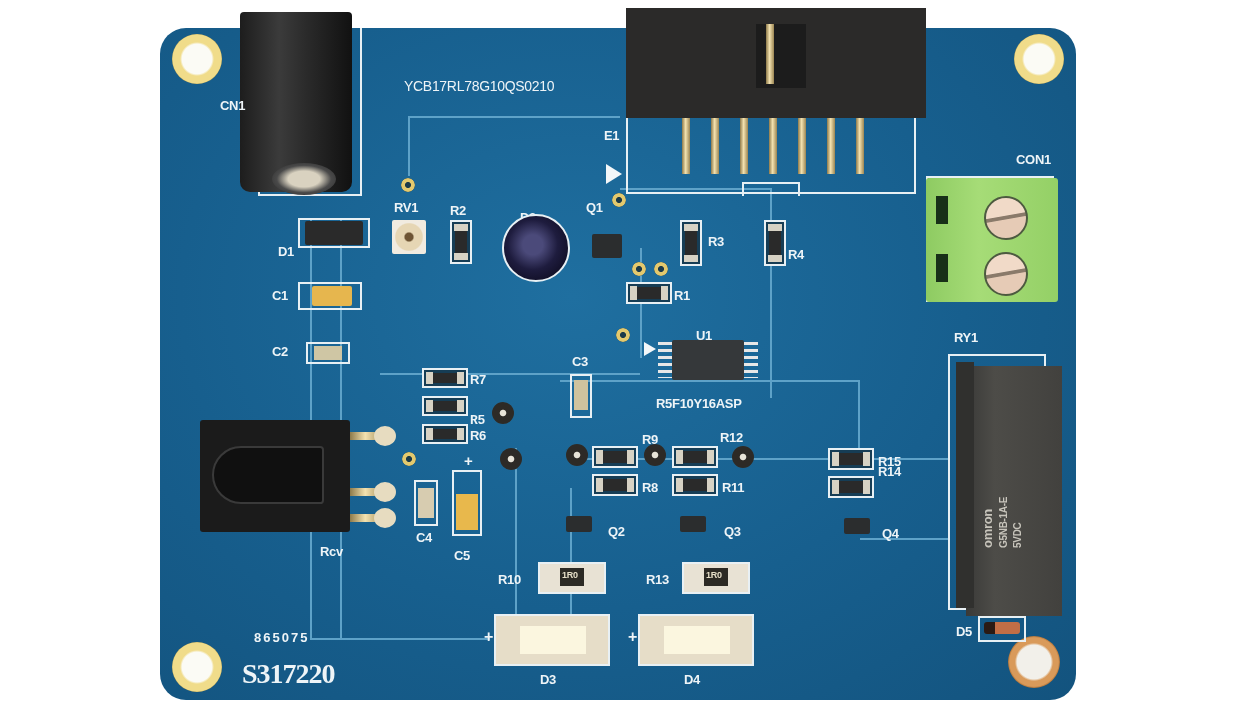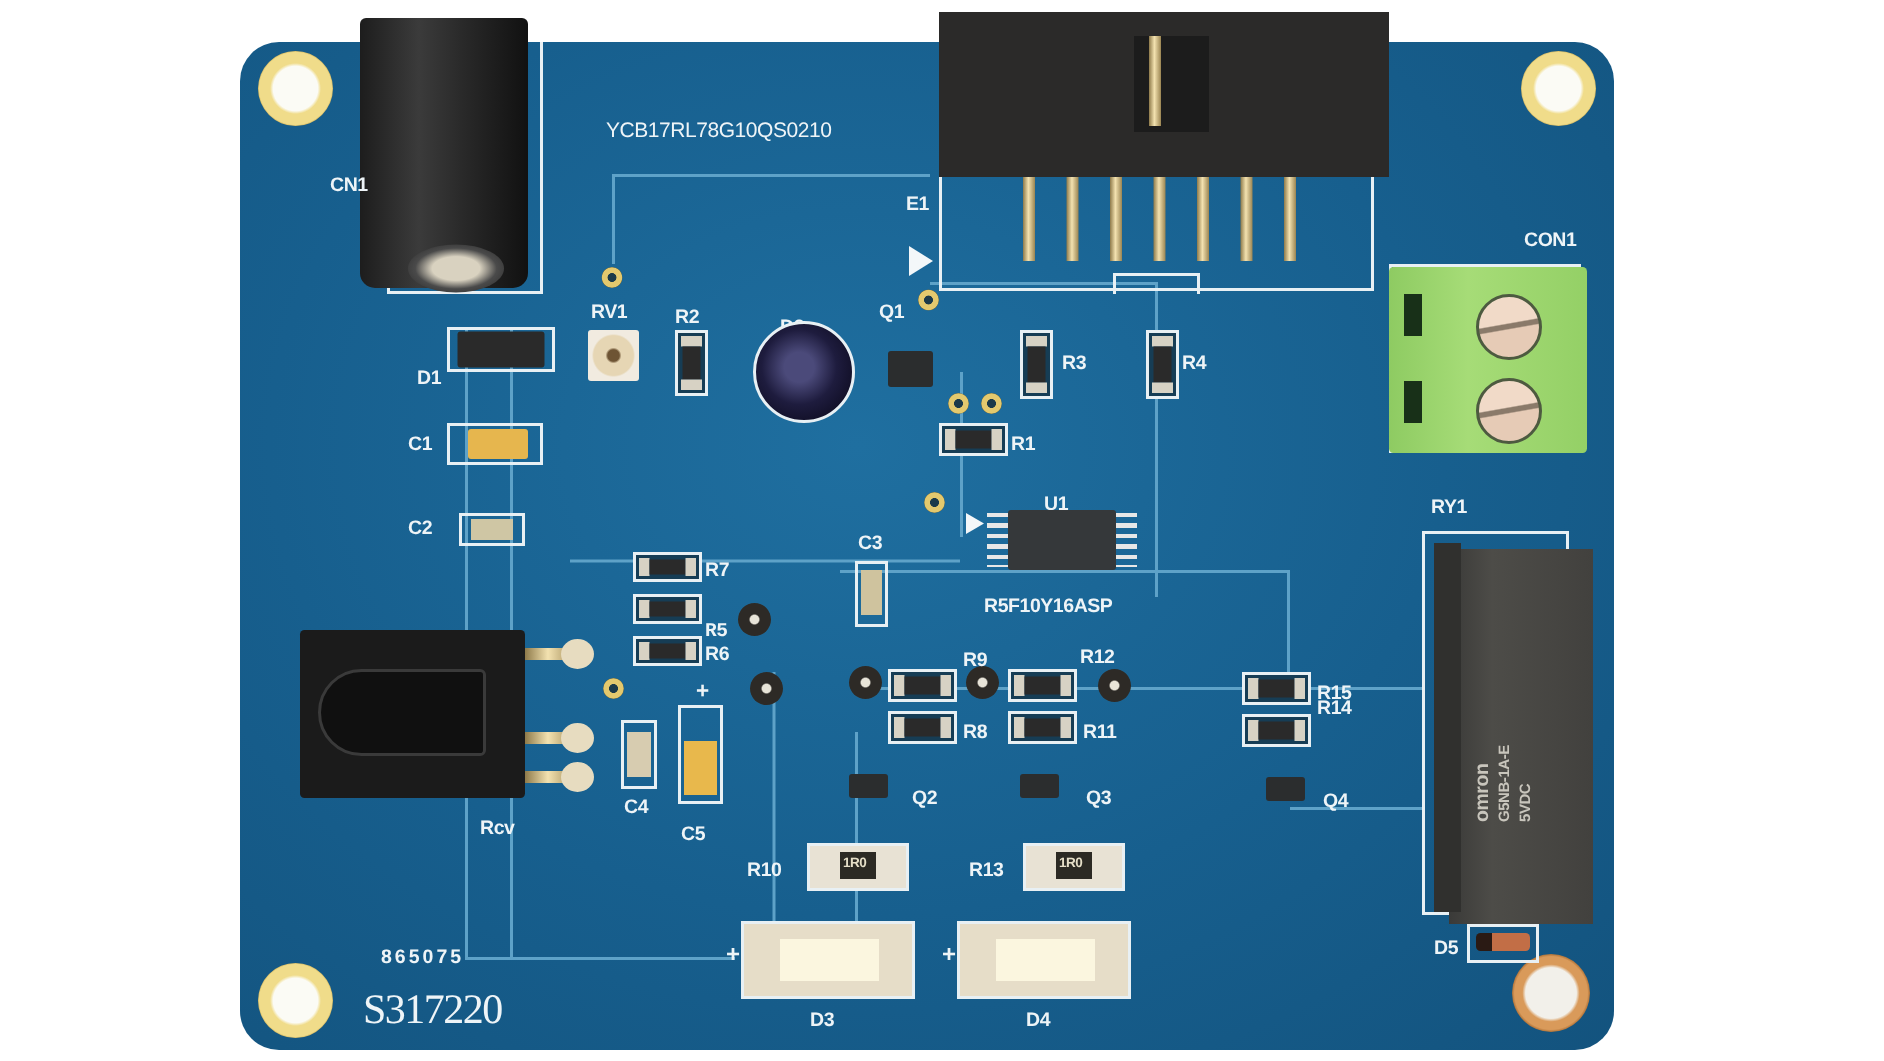--- a/index.html
+++ b/index.html
@@ -51,21 +51,21 @@
   <div class="trace" style="left:420px;top:430px;width:370px;height:0;border-top-width:2px;"></div>
   <div class="trace" style="left:700px;top:510px;width:90px;height:0;border-top-width:2px;"></div>
   <div class="trace" style="left:355px;top:420px;width:0;height:170px;border-left-width:2px;"></div>
   <div class="trace" style="left:410px;top:460px;width:0;height:130px;border-left-width:2px;"></div>
 
   <div class="silk" style="left:244px;top:50px;font-size:14px;font-weight:normal;">YCB17RL78G10QS0210</div>
 
   <div class="outline" style="left:98px;top:0px;width:104px;height:168px;border-top:none;"></div>
   <div class="abs" style="left:80px;top:-16px;width:112px;height:180px;background:linear-gradient(90deg,#1d1d1d,#3b3b3b 35%,#2a2a2a 60%,#111);border-radius:4px 4px 10px 10px;"></div>
   <div class="abs" style="left:112px;top:135px;width:64px;height:32px;background:radial-gradient(ellipse,#d9d2c0 0 35%,#4a4a4a 60%,#222);border-radius:50%;"></div>
-  <div class="silk" style="left:60px;top:87px;">CN1</div>
+  <div class="silk" style="left:60px;top:70px;">CN1</div>
 
   <div class="outline" style="left:138px;top:190px;width:72px;height:30px;"></div>
   <div class="abs" style="left:145px;top:193px;width:58px;height:24px;background:#2a2a2a;border-radius:2px;"></div>
   <div class="silk" style="left:118px;top:216px;">D1</div>
 
   <div class="outline" style="left:138px;top:254px;width:64px;height:28px;"></div>
   <div class="abs" style="left:152px;top:258px;width:40px;height:20px;background:#e6b64e;border-radius:2px;"></div>
   <div class="silk" style="left:112px;top:260px;">C1</div>
 
   <div class="outline" style="left:146px;top:314px;width:44px;height:22px;"></div>
@@ -103,21 +103,21 @@
   <div class="silk" style="left:444px;top:100px;">E1</div>
   <div class="abs" style="left:446px;top:136px;width:0;height:0;border-top:10px solid transparent;border-bottom:10px solid transparent;border-left:16px solid #f3f7f9;"></div>
 
   <div class="res v" style="left:520px;top:192px;width:22px;height:46px;">
       <div class="body"></div>
     </div>
   <div class="silk" style="left:548px;top:206px;">R3</div>
   <div class="res v" style="left:604px;top:192px;width:22px;height:46px;">
       <div class="body"></div>
     </div>
-  <div class="silk" style="left:628px;top:206px;">R4</div>
+  <div class="silk" style="left:628px;top:219px;">R4</div>
 
   <div class="smallvia" style="left:472px;top:234px;"></div>
   <div class="smallvia" style="left:494px;top:234px;"></div>
   <div class="res h" style="left:466px;top:254px;width:46px;height:22px;">
       <div class="body"></div>
     </div>
   <div class="silk" style="left:514px;top:260px;">R1</div>
 
   <div class="smallvia" style="left:456px;top:300px;"></div>
   <div class="abs" style="left:484px;top:314px;width:0;height:0;border-top:7px solid transparent;border-bottom:7px solid transparent;border-left:12px solid #f3f7f9;"></div>
@@ -233,14 +233,14 @@
   <div class="abs" style="left:796px;top:334px;width:18px;height:246px;background:#30302e;"></div>
   <div class="silk" style="left:820px;top:520px;transform:rotate(-90deg);transform-origin:left top;font-size:13px;color:#c8c5bc;">omron</div>
   <div class="silk" style="left:838px;top:520px;transform:rotate(-90deg);transform-origin:left top;font-size:10px;color:#c8c5bc;">G5NB-1A-E</div>
   <div class="silk" style="left:852px;top:520px;transform:rotate(-90deg);transform-origin:left top;font-size:10px;color:#c8c5bc;">5VDC</div>
 
   <div class="silk" style="left:796px;top:596px;">D5</div>
   <div class="outline" style="left:818px;top:588px;width:48px;height:26px;"></div>
   <div class="abs" style="left:824px;top:594px;width:36px;height:12px;background:linear-gradient(90deg,#2a1a14 0 30%,#c26e46 30%);border-radius:3px;"></div>
 
   <div class="silk" style="left:94px;top:602px;font-size:13px;letter-spacing:2px;">865075</div>
-  <div class="silk" style="left:82px;top:630px;font-family:'Liberation Serif',serif;font-weight:normal;font-size:28px;letter-spacing:-1px;">S317220</div>
+  <div class="silk" style="left:82px;top:630px;font-family:'Liberation Serif',serif;font-weight:bold;font-size:28px;letter-spacing:-1px;">S317220</div>
 </div>
 
 </body></html>

